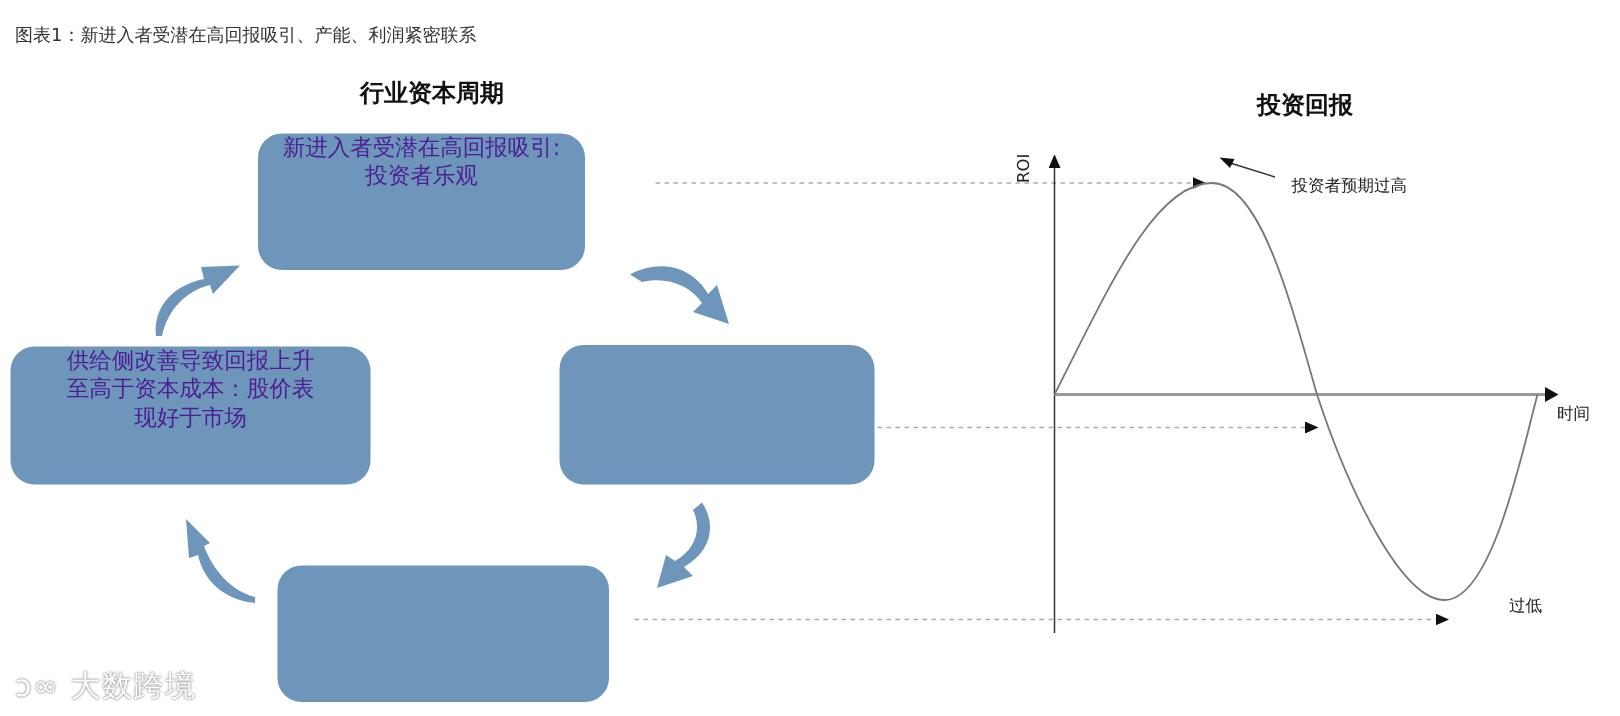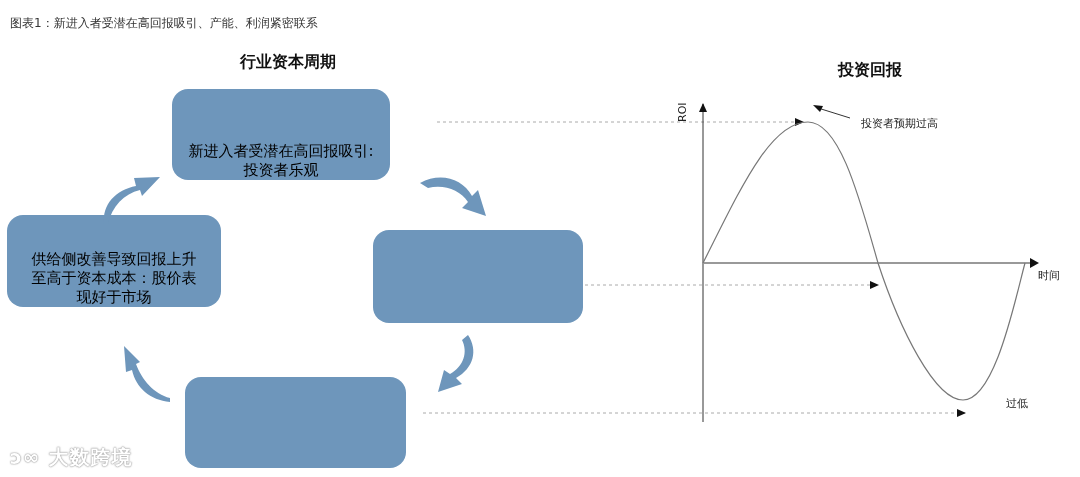--- a/index.html
+++ b/index.html
@@ -1,29 +1,29 @@
 <!DOCTYPE html>
 <html><head>
   <meta charset="utf-8">
   <style>
     html, body { margin:0; padding:0; background:#ffffff; }
     body { width:1080px; height:477px; position:relative; overflow:hidden;
            font-family:"DejaVu Sans", "Liberation Sans", sans-serif; color:#333; }
     .caption { position:absolute; left:10px; top:15px; font-size:12px; color:#333; }
     .title { position:absolute; font-size:16px; font-weight:bold; color:#111; }
-    .box { position:absolute; background:#6e96bb; border-radius:16px; color:#000000;
+    .box { position:absolute; background:#6e96bb; border-radius:16px; color:#4c1d95;
            font-size:15px; line-height:19px; text-align:center; display:flex;
-           align-items:flex-end; justify-content:center; box-sizing:border-box; padding:0 10px; }
+           align-items:flex-start; justify-content:center; box-sizing:border-box; padding:0 10px; }
     .box span { display:block; }
     svg.overlay { position:absolute; left:0; top:0; }
     .lbl { position:absolute; font-size:11px; color:#222; }
     .roi { position:absolute; left:676px; top:122px; font-size:11px; color:#222;
            transform:rotate(-90deg); transform-origin:left top; }
     .watermark { position:absolute; left:10px; top:444px; font-size:20px; color:#fff;
-                 font-weight:bold; text-shadow:0 0 2px #999, 0 0 1px #777; letter-spacing:1px; }
+                 font-weight:normal; text-shadow:0 0 2px #999, 0 0 1px #777; letter-spacing:1px; }
   </style>
 </head>
 <body>
 
 <div class="caption">图表1：新进入者受潜在高回报吸引、产能、利润紧密联系</div>
 
 <div class="title" style="left:240px; top:52px;">行业资本周期</div>
 <div class="title" style="left:838px; top:60px;">投资回报</div>
 
 <div class="box" style="left:172px; top:89px; width:218px; height:91px;">
@@ -33,21 +33,21 @@
   </div>
 </div>
 <div class="box" style="left:373px; top:230px; width:210px; height:93px;">
   <div>
   </div>
 </div>
 <div class="box" style="left:185px; top:377px; width:221px; height:91px;">
   <div style="text-align:left;">
   </div>
 </div>
-<div class="box" style="left:7px; top:215px; width:214px; height:92px;">
+<div class="box" style="left:7px; top:231px; width:240px; height:92px;">
   <div>
     <span>供给侧改善导致回报上升</span>
     <span>至高于资本成本：股价表</span>
     <span>现好于市场</span>
   </div>
 </div>
 
 <svg class="overlay" width="1080" height="477" viewBox="0 0 1080 477">
   <defs>
     <marker id="tri" markerWidth="10" markerHeight="10" refX="8" refY="4" orient="auto" markerUnits="userSpaceOnUse">

